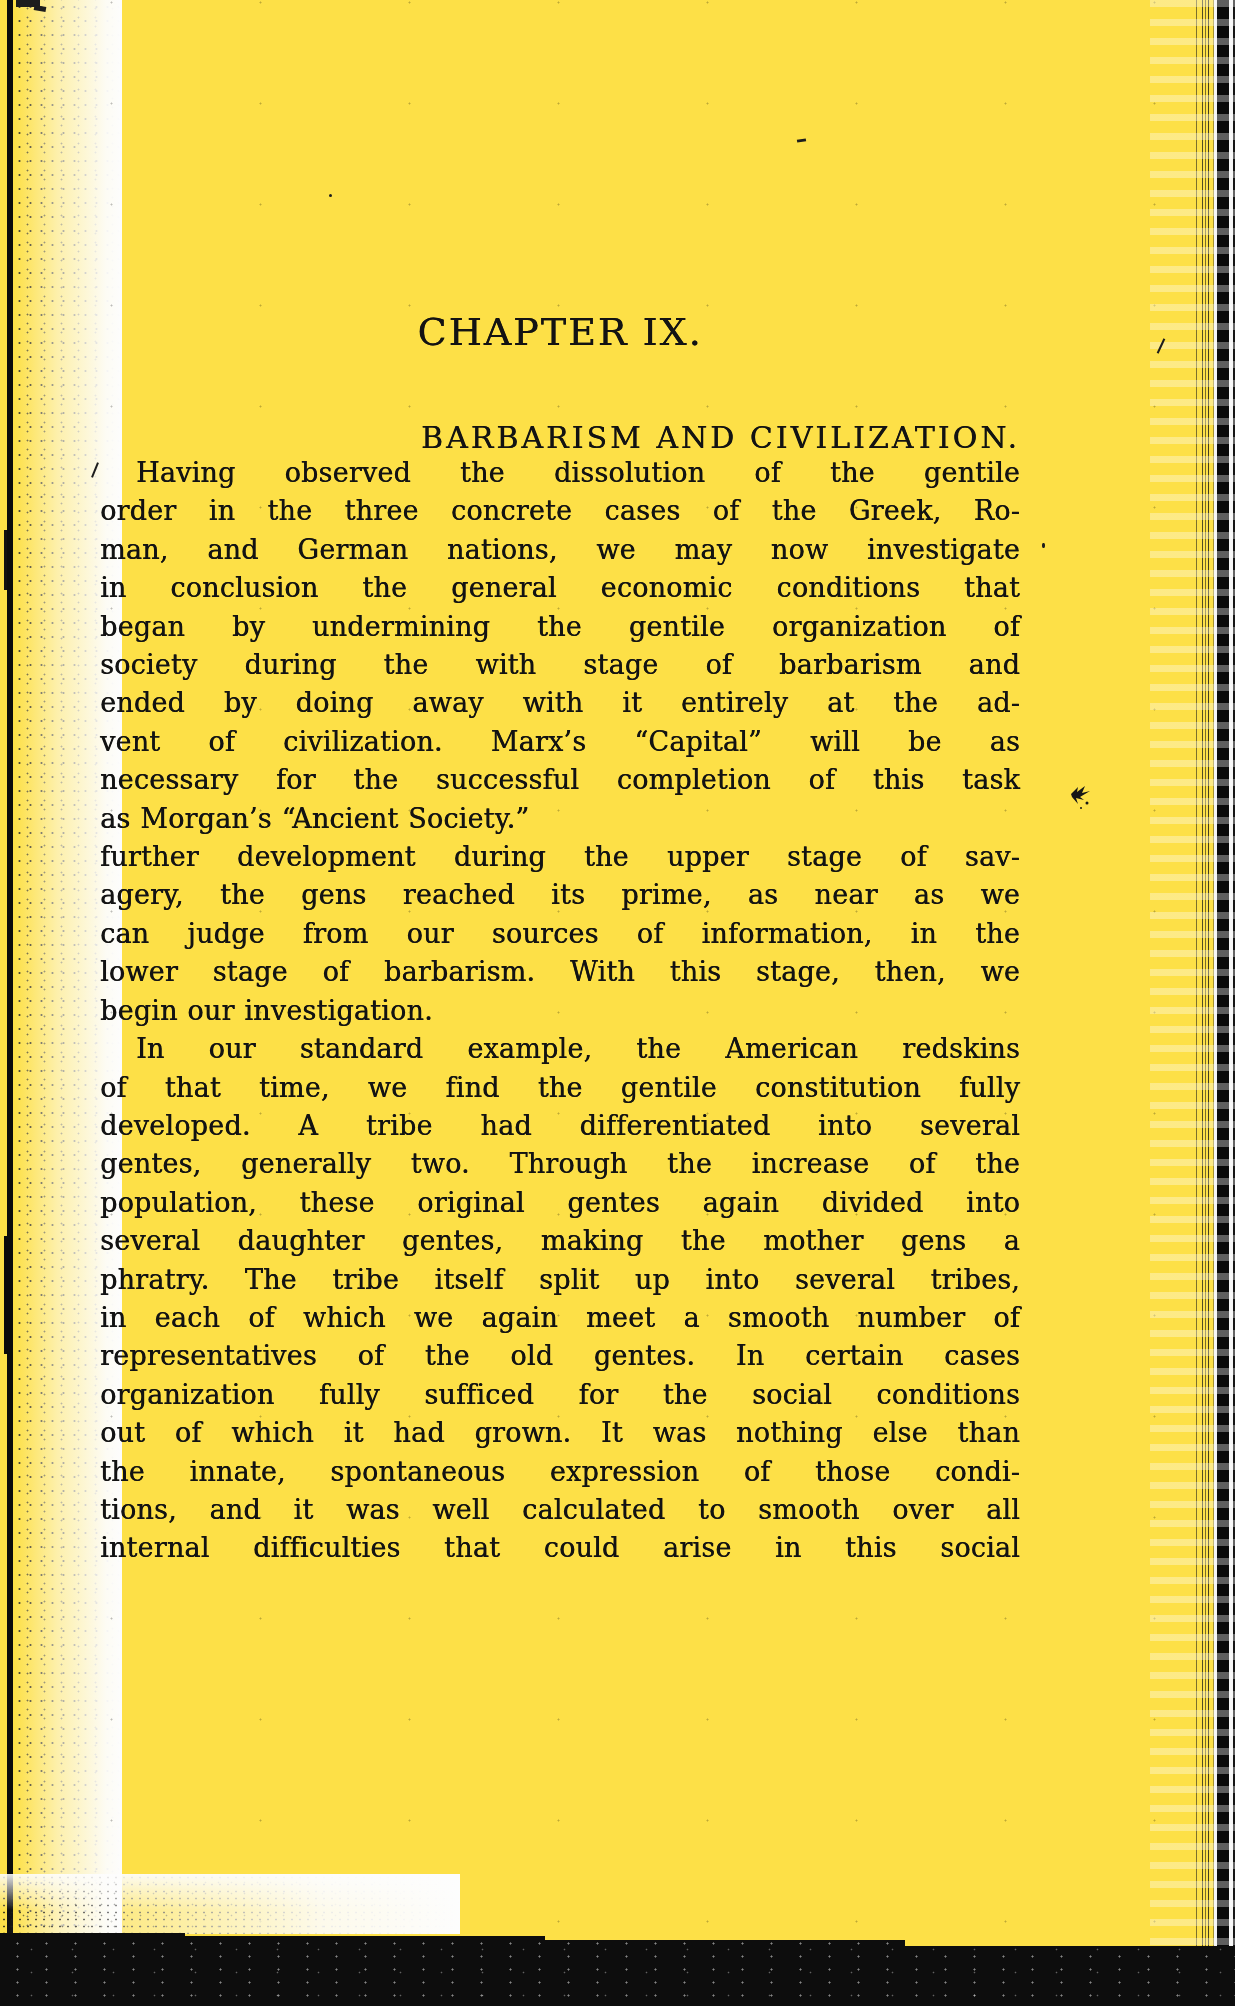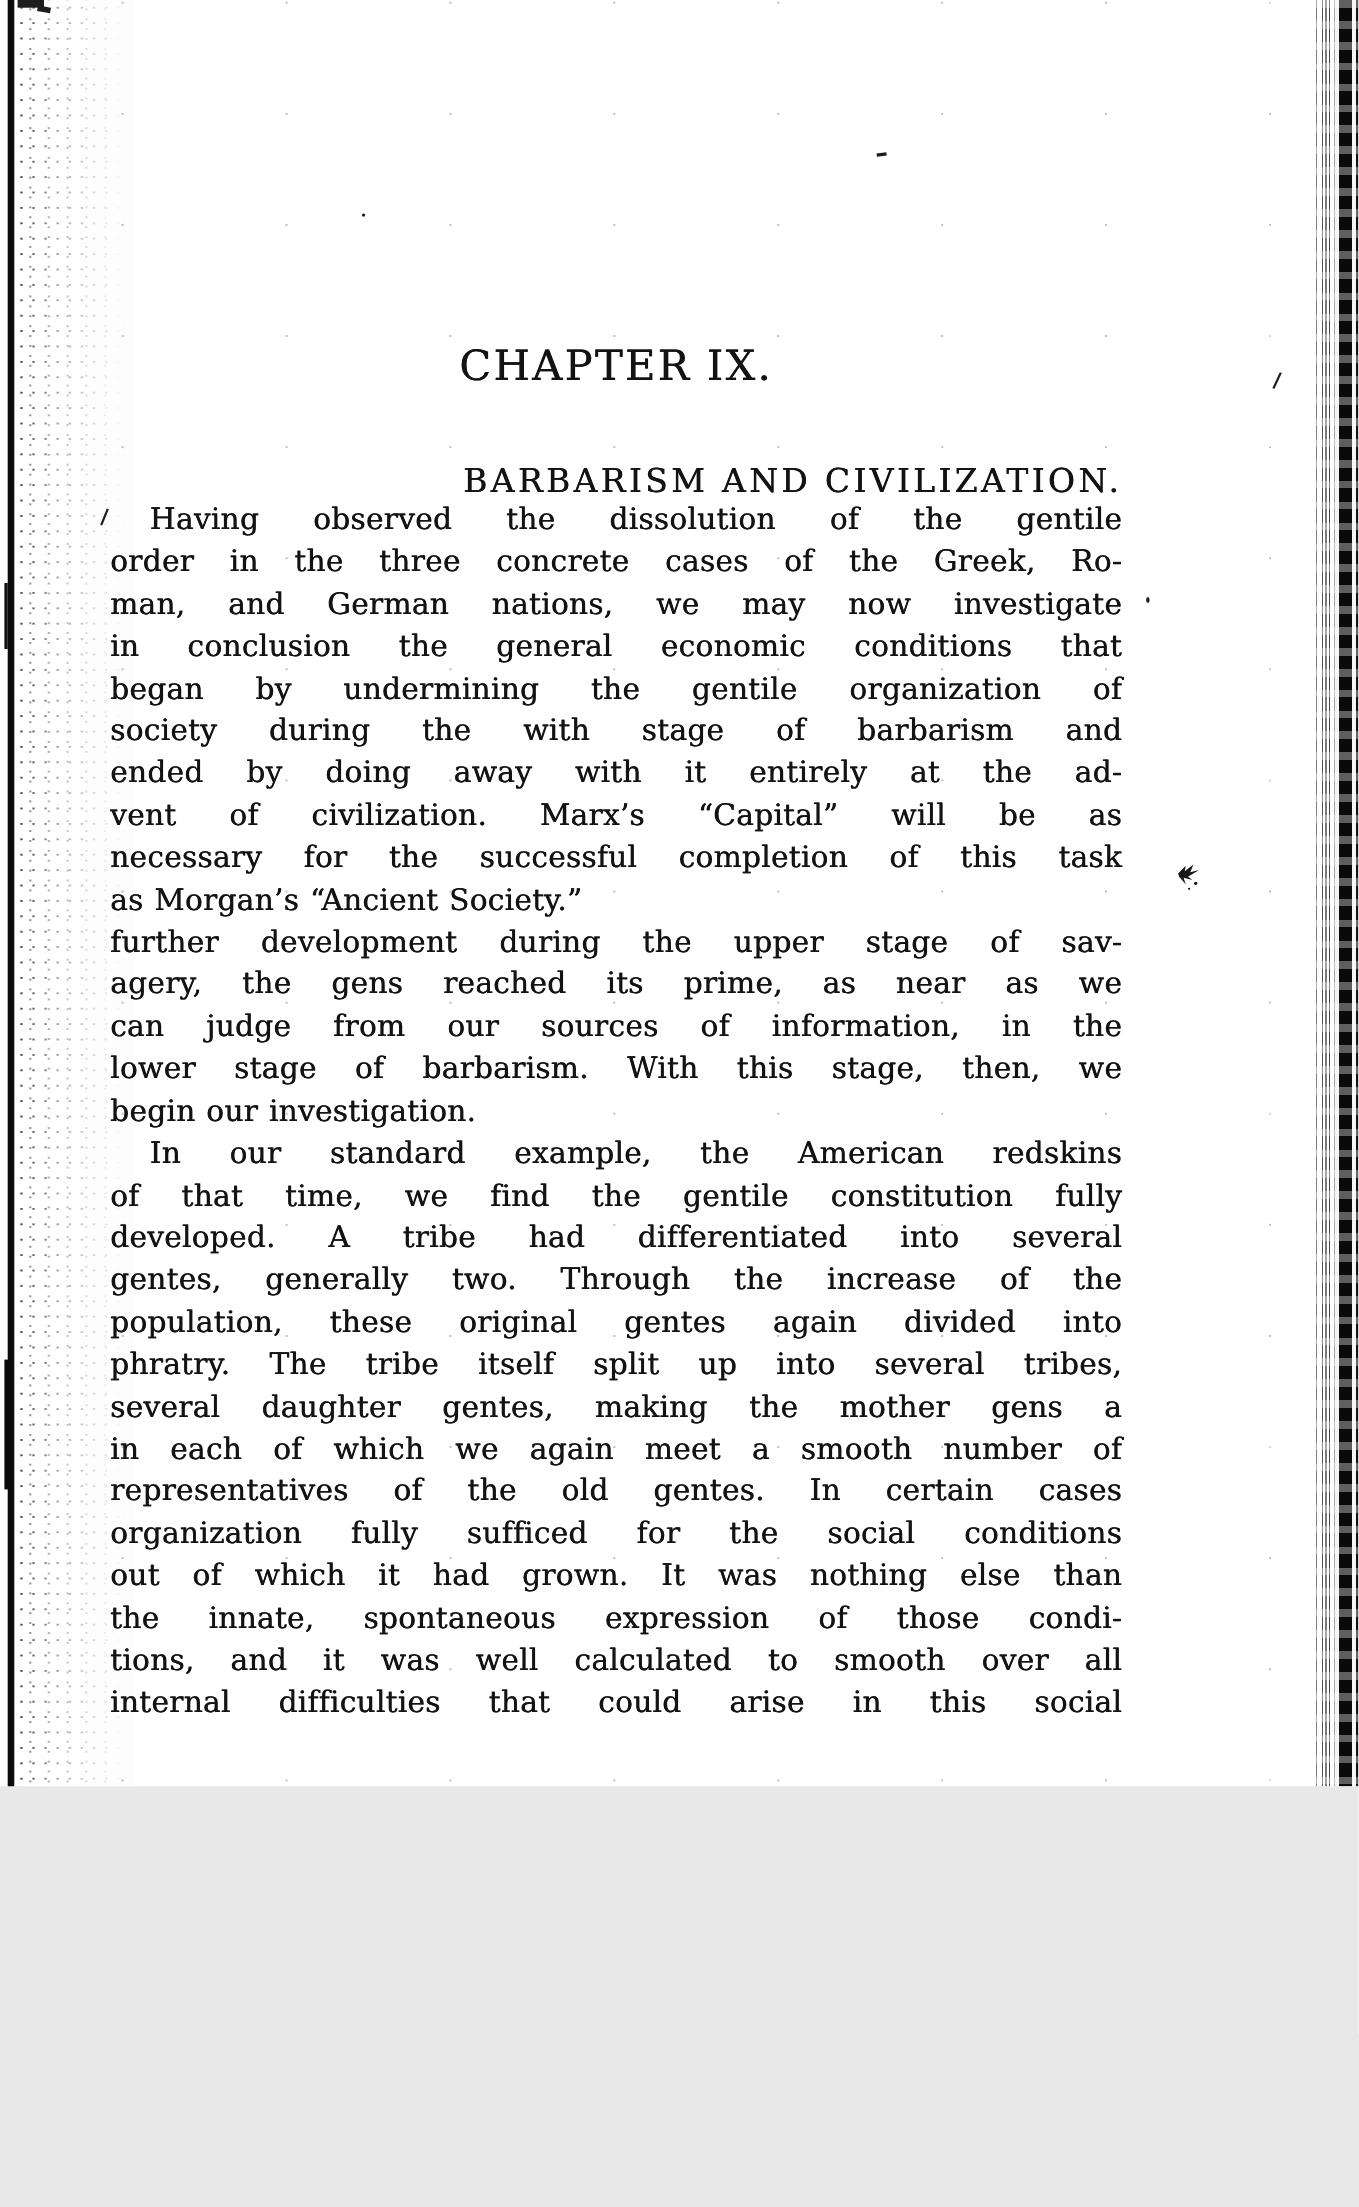--- a/index.html
+++ b/index.html
@@ -1,18 +1,18 @@
 <!DOCTYPE html>
 <html><head>
 <meta charset="utf-8">
 <style>
   html,body { margin:0; padding:0; background:#e8e8e8; }
   .page {
-    position:relative; width:1235px; height:1624px;
-    background:#ffffff; overflow:hidden;
+    position:relative; width:1235px; height:2006px;
+    background:#fde047; overflow:hidden;
     font-family:"DejaVu Serif", serif; color:#131313;
   }
 
   
   .left-rule { position:absolute; left:7px; top:0; width:6px; height:1991px; background:#0b0b0b; }
   .left-rule::after { content:""; position:absolute; left:-3px; top:1236px; width:5px; height:118px; background:#0b0b0b; }
   .left-rule::before { content:""; position:absolute; left:-3px; top:530px; width:3px; height:60px; background:#111; }
 
   
   .left-noise { position:absolute; left:14px; top:0; width:108px; height:1992px;
@@ -129,22 +129,22 @@
         <div class="line">can judge from our sources of information, in the</div>
         <div class="line">lower stage of barbarism. With this stage, then, we</div>
         <div class="line endline">begin our investigation.</div>
       </div>
       <div class="para">
         <div class="line indent">In our standard example, the American redskins</div>
         <div class="line">of that time, we find the gentile constitution fully</div>
         <div class="line">developed. A tribe had differentiated into several</div>
         <div class="line">gentes, generally two. Through the increase of the</div>
         <div class="line">population, these original gentes again divided into</div>
+        <div class="line">several daughter gentes, making the mother gens a</div>
         <div class="line">phratry. The tribe itself split up into several tribes,</div>
-        <div class="line">several daughter gentes, making the mother gens a</div>
         <div class="line">in each of which we again meet a smooth number of</div>
         <div class="line">representatives of the old gentes. In certain cases</div>
         <div class="line">organization fully sufficed for the social conditions</div>
         <div class="line">out of which it had grown. It was nothing else than</div>
         <div class="line">the innate, spontaneous expression of those condi-</div>
         <div class="line">tions, and it was well calculated to smooth over all</div>
         <div class="line">internal difficulties that could arise in this social</div>
       </div>
     </div>
   </div>

